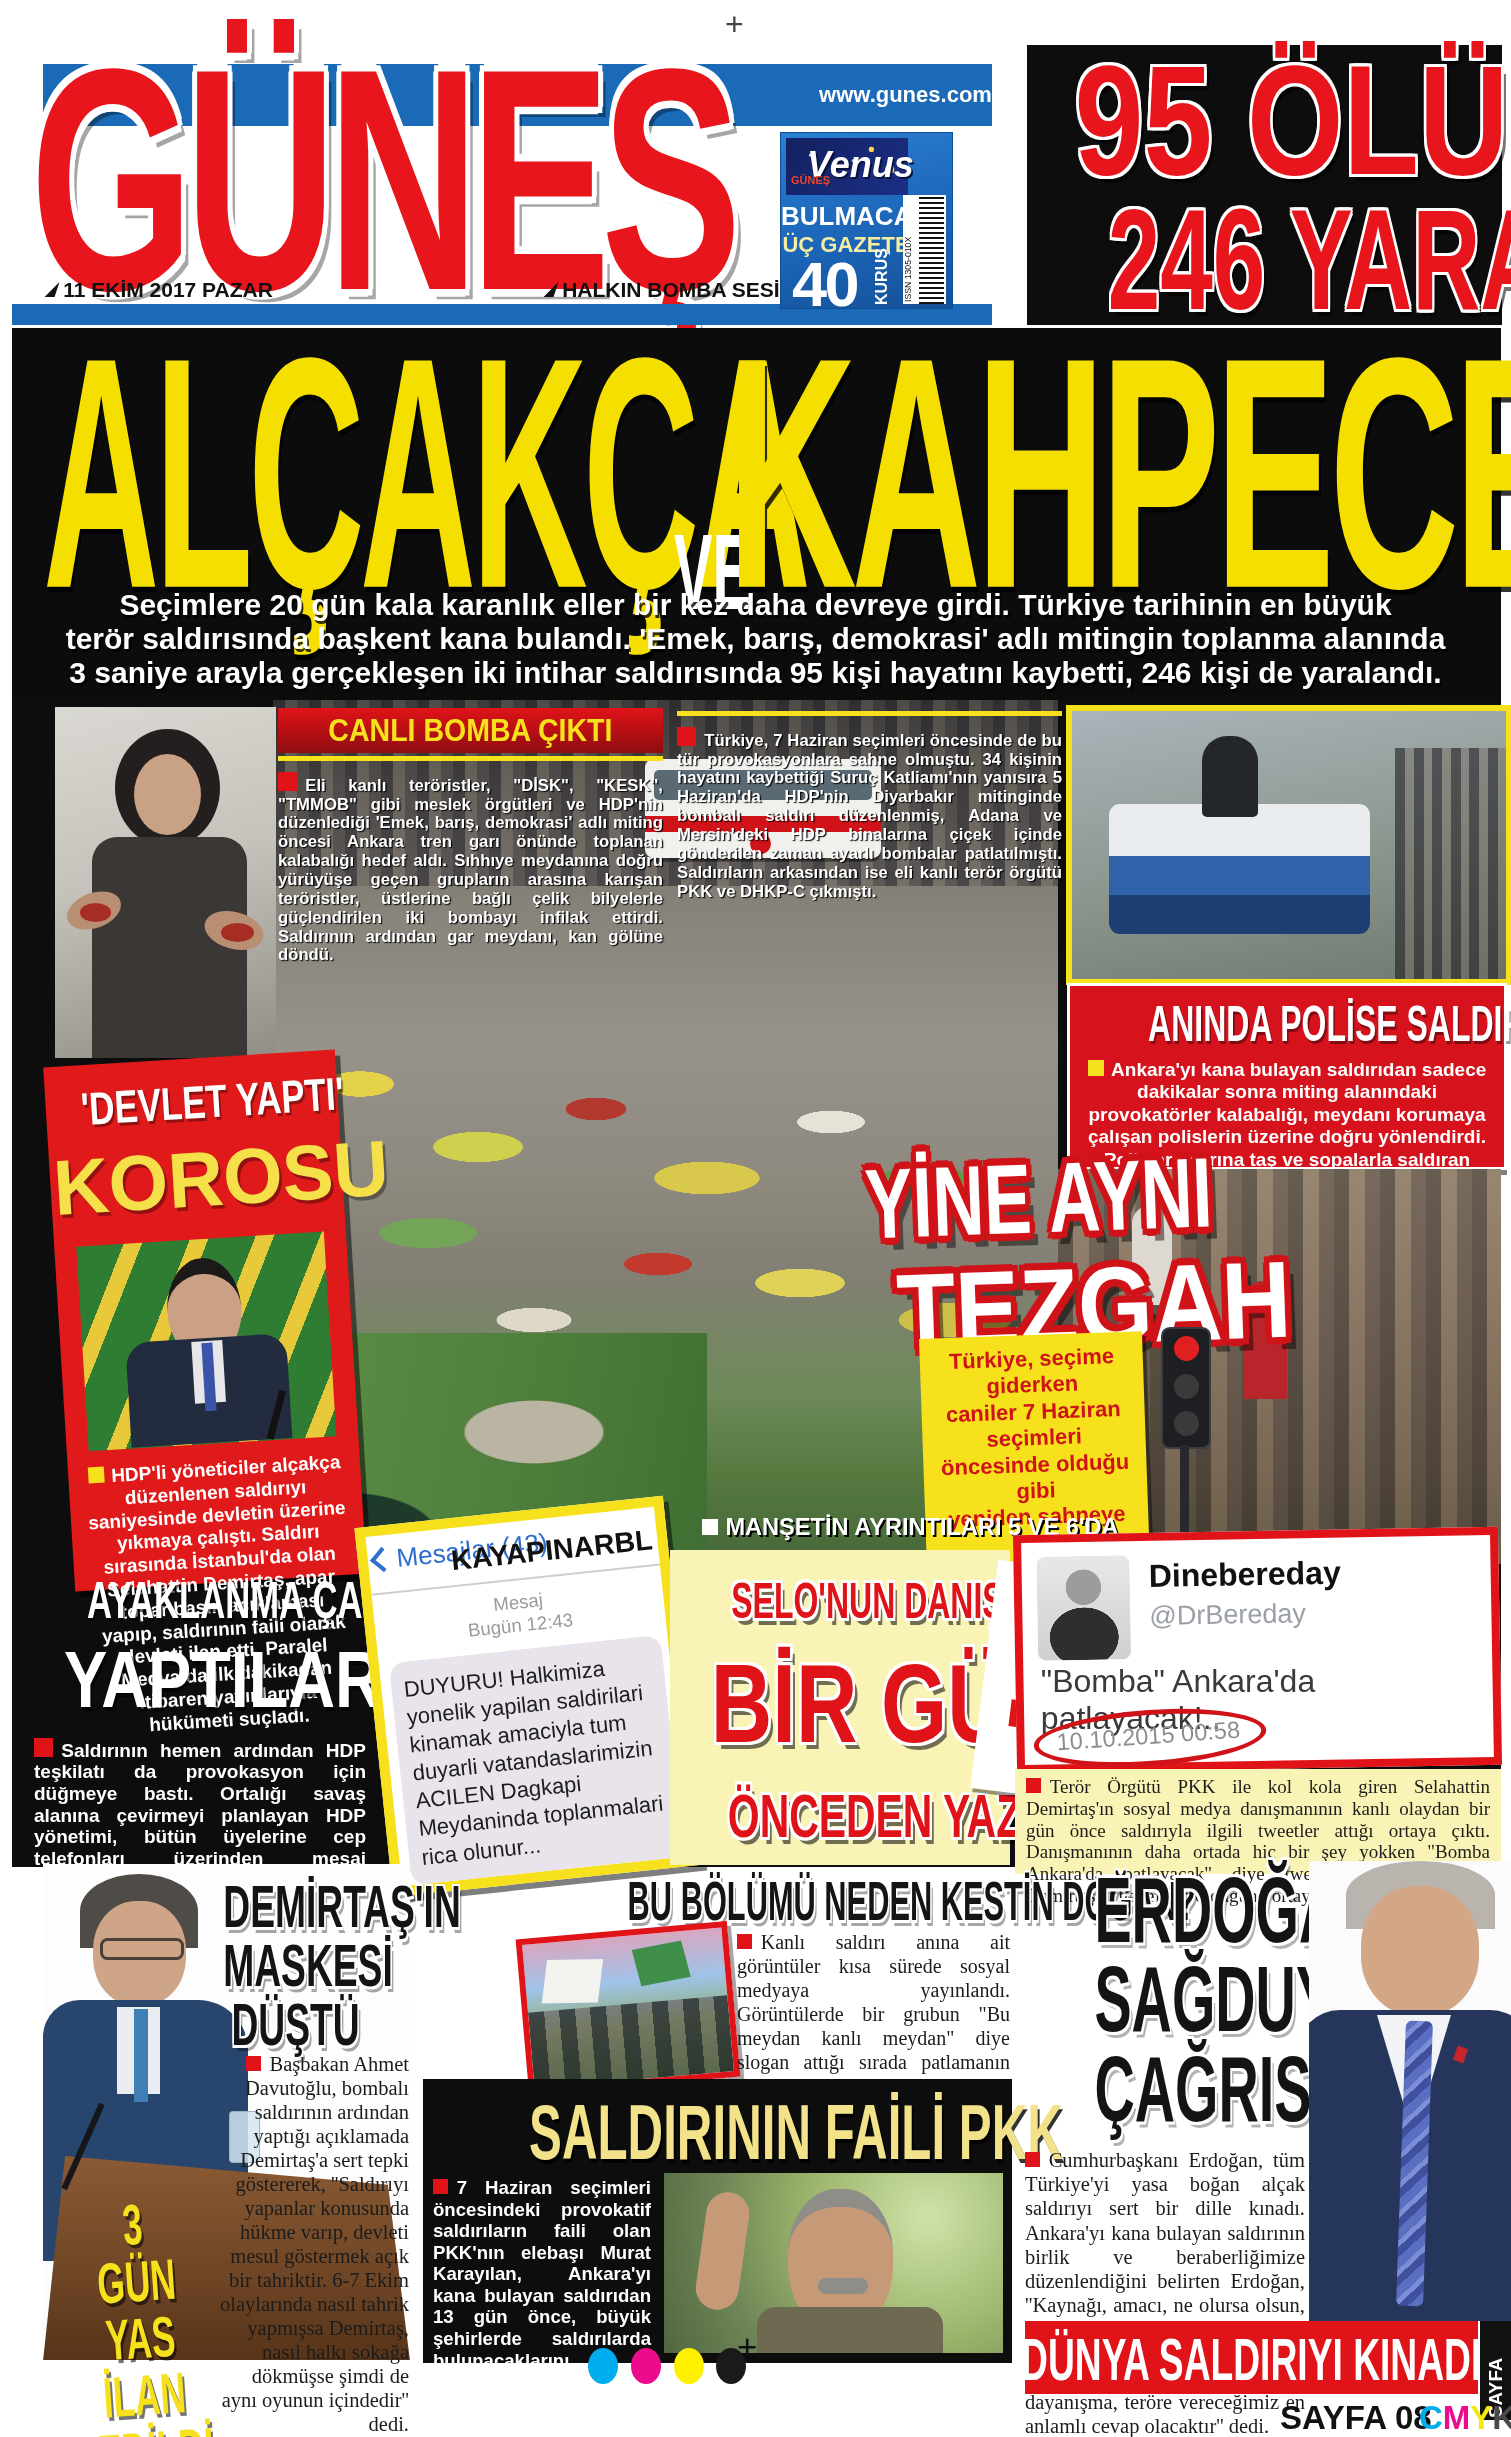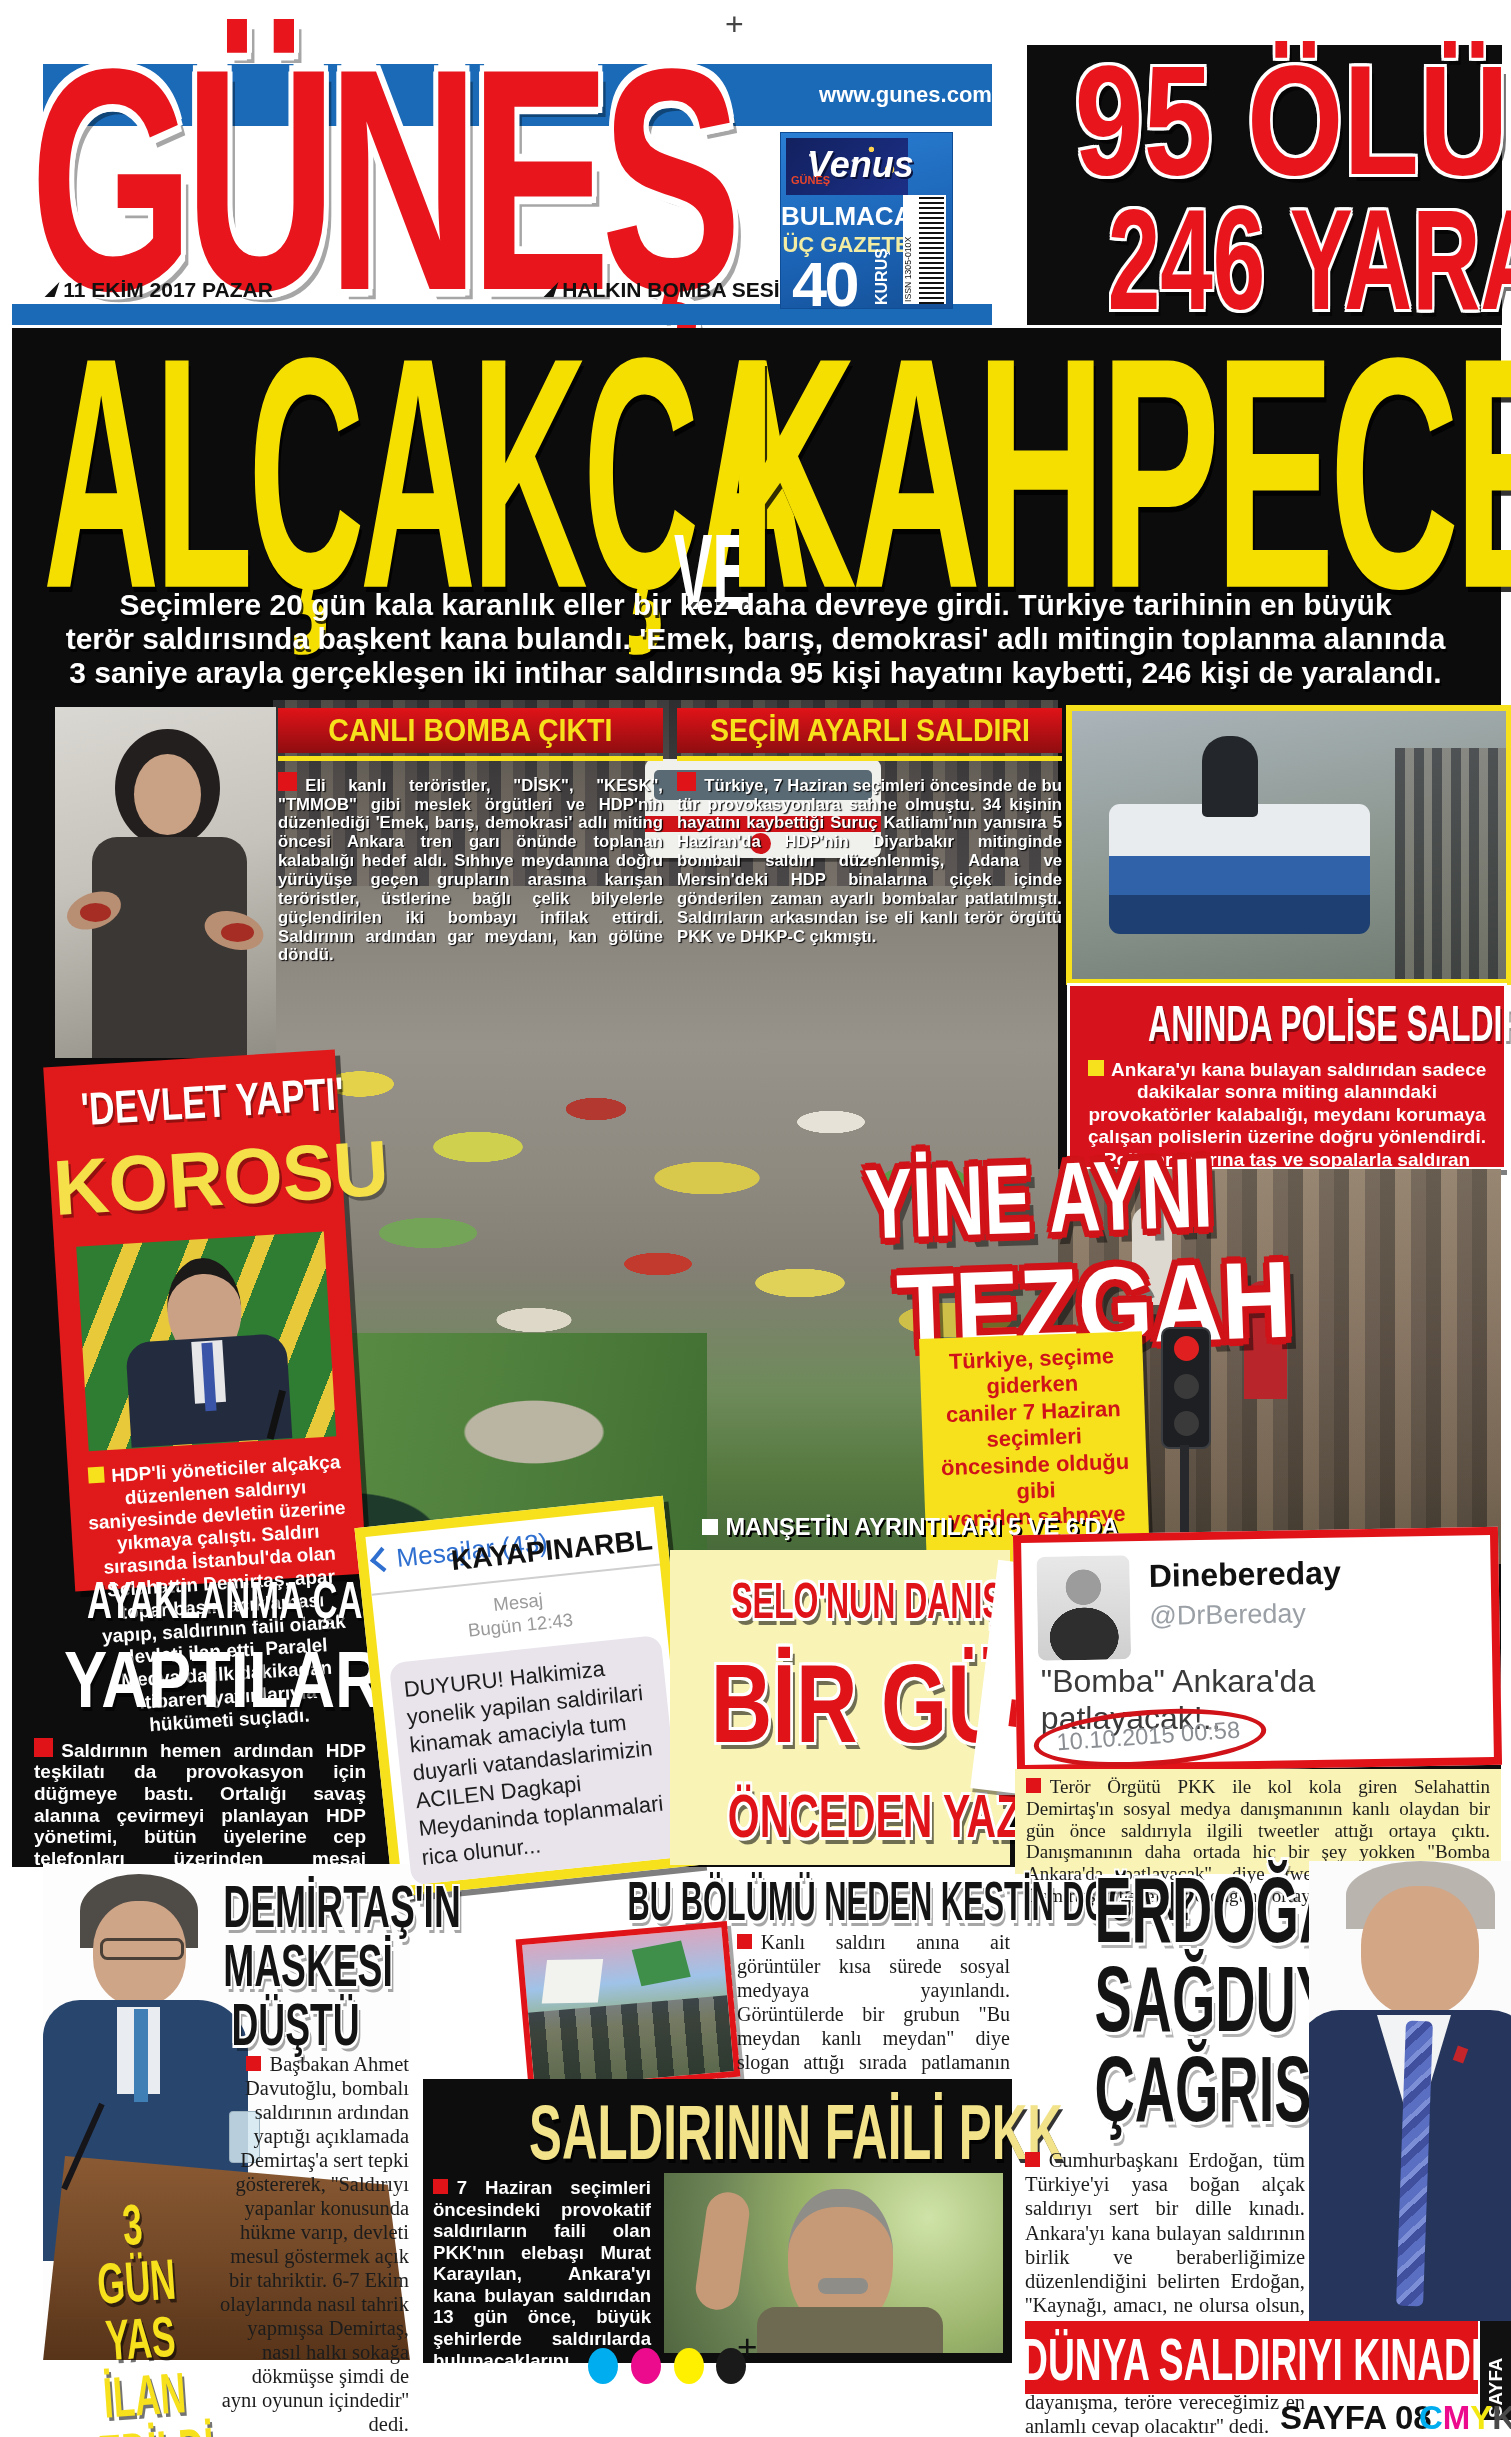--- a/index.html
+++ b/index.html
@@ -132,23 +132,20 @@
     <div style="height:45px;background:linear-gradient(180deg,#e01318,#8f0d10);display:flex;align-items:center;justify-content:center;">
       <span class="condc b bar-title" style="font-size:31px;transform:scale(0.92,1);">CANLI BOMBA ÇIKTI</span>
     </div>
     <div style="height:5.6px;background:#f6e11c;margin-top:2.5px;"></div>
     <div class="b just" style="margin-top:11px;font-size:16.7px;line-height:1.13;color:#fff;text-shadow:1.2px 1.2px 1.2px #000;">
       <span class="sqr"></span><span>Eli kanlı teröristler, "DİSK", "KESK", "TMMOB" gibi meslek örgütleri ve HDP'nin düzenlediği 'Emek, barış, demokrasi' adlı miting öncesi Ankara tren garı önünde toplanan kalabalığı hedef aldı. Sıhhıye meydanına doğru yürüyüşe geçen grupların arasına karışan teröristler, üstlerine bağlı çelik bilyelerle güçlendirilen iki bombayı infilak ettirdi. Saldırının ardından gar meydanı, kan gölüne döndü.</span>
     </div>
   </div>
 
   <div class="abs" style="left:677px;top:708px;width:385px;">
-    <div style="height:45px;background:linear-gradient(180deg,#e01318,#8f0d10);display:flex;align-items:center;justify-content:center;">
-      <span class="condc b bar-title" style="font-size:31px;transform:scale(0.92,1);">SEÇİM AYARLI SALDIRI</span>
-    </div>
     <div style="height:5.6px;background:#f6e11c;margin-top:2.5px;"></div>
     <div class="b just" style="margin-top:11px;font-size:16.7px;line-height:1.13;color:#fff;text-shadow:1.2px 1.2px 1.2px #000;">
       <span class="sqr"></span><span>Türkiye, 7 Haziran seçimleri öncesinde de bu tür provokasyonlara sahne olmuştu. 34 kişinin hayatını kaybettiği Suruç Katliamı'nın yanısıra 5 Haziran'da HDP'nin Diyarbakır mitinginde bombalı saldırı düzenlenmiş, Adana ve Mersin'deki HDP binalarına çiçek içinde gönderilen zaman ayarlı bombalar patlatılmıştı. Saldırıların arkasından ise eli kanlı terör örgütü PKK ve DHKP-C çıkmıştı.</span>
     </div>
   </div>
 
   <div class="abs" style="left:1066px;top:705px;width:434px;height:268px;border:6.2px solid #f6e11c;overflow:hidden;
        background:linear-gradient(170deg,#aab4ba,#8b968f 55%,#6e7a70);">
     <div class="abs" style="left:37px;top:93px;width:261px;height:130px;border-radius:11px;background:linear-gradient(180deg,#e8ecef 0 40%,#2f62a8 40% 70%,#1d3f71 70% 100%);"></div>
     <div class="abs" style="left:130px;top:25px;width:56px;height:81px;border-radius:25px 25px 5px 5px;background:#23262b;"></div>

